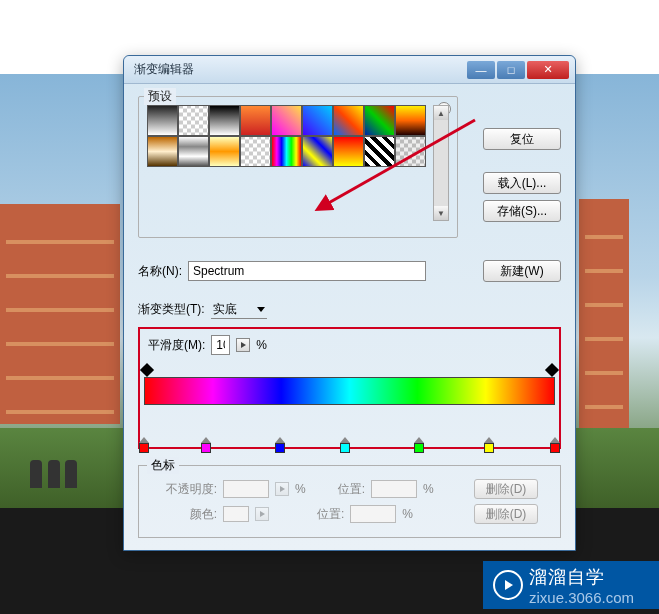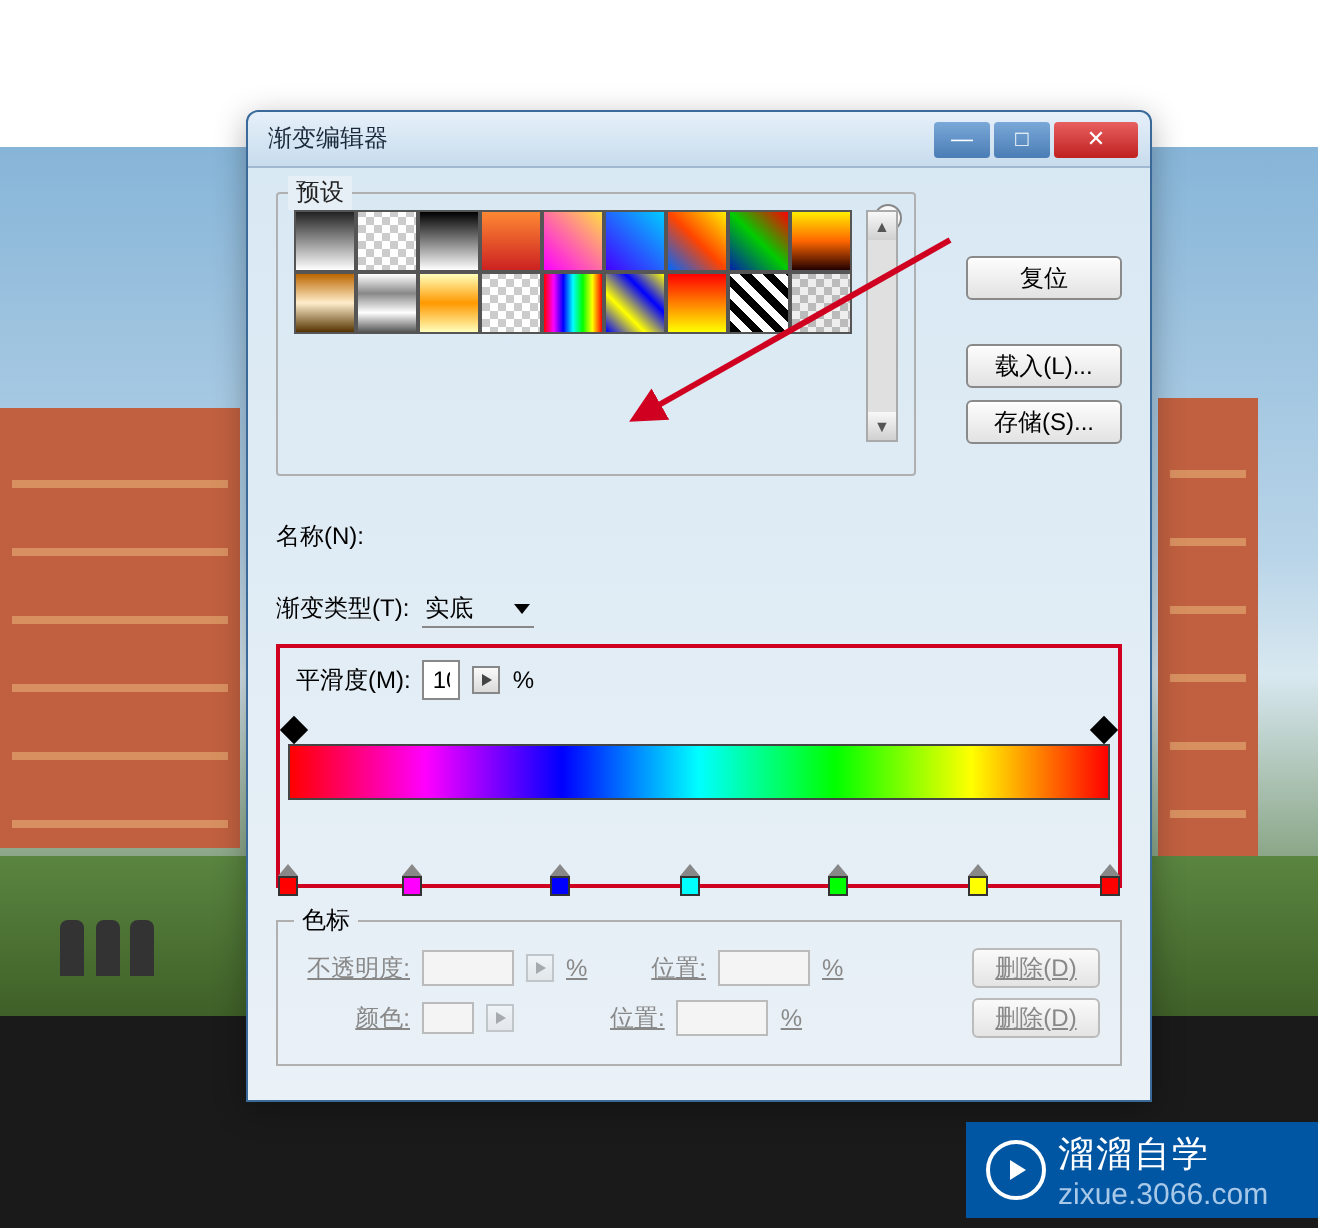--- a/index.html
+++ b/index.html
@@ -94,21 +94,21 @@
     .op-stop .diamond { width:10px; height:10px; background:#000; transform: rotate(45deg); margin:2px auto 0; }
     .op-stop.left { left: -4px; }
     .op-stop.right { right: -4px; }
     .col-stop { position:absolute; bottom:-18px; width:14px; height:18px; display:flex; flex-direction:column; align-items:center; }
     .col-stop .tri { width:0; height:0; border-left:5px solid transparent; border-right:5px solid transparent; border-bottom:6px solid #888; }
     .col-stop .sq { width:10px; height:10px; border:1px solid #333; }
 
     
     .stops-fieldset { border:1px solid #b0b0b0; margin-top: 16px; padding: 8px 10px; position:relative; }
     .stops-fieldset .legend { position:absolute; top:-9px; left:8px; background:#e6eef6; padding:0 4px; }
-    .stops-row { display:flex; align-items:center; gap: 6px; margin: 5px 0; color:#888;text-decoration:underline; }
+    .stops-row { display:flex; align-items:center; gap: 6px; margin: 5px 12px; color:#888; }
     .stops-row .lbl { width: 56px; text-align: right; }
     .mini-input { width: 46px; height:18px; border:1px solid #bbb; background:#f4f4f4; }
     .del-btn { width:64px; height:20px; border:1px solid #bbb; background:linear-gradient(#fafafa,#e4e4e4); border-radius:3px; display:flex; align-items:center; justify-content:center; font-size:12px; color:#888; }
     .color-well { width:26px; height:16px; border:1px solid #bbb; background:#f4f4f4; }
 
     
     .arrow-svg { position:absolute; pointer-events:none; z-index: 10; }
 
     
     .watermark { position:absolute; right:0; bottom:5px; width:176px; height:48px; background:#0056a3; display:flex; align-items:center; gap:6px; padding:0 10px; color:#fff; z-index:20; }
@@ -173,21 +173,23 @@
         <div class="preset-scroll">
           <div class="sc-btn">▲</div>
           <div class="sc-track"></div>
           <div class="sc-btn">▼</div>
         </div>
       </div>
     </div>
 
     <div class="form-row" style="margin-top: 22px;">
       <label>名称(N):</label>
+      <input class="text-input" style="width: 238px;" value="Spectrum">
       <div style="flex:1"></div>
+      <div class="ps-btn" style="width:78px;">新建(W)</div>
     </div>
 
     <div class="form-row" style="margin-top: 18px;">
       <label>渐变类型(T):</label>
       <div class="dropdown">
         <span>实底</span>
         <span class="caret"></span>
       </div>
     </div>
 

